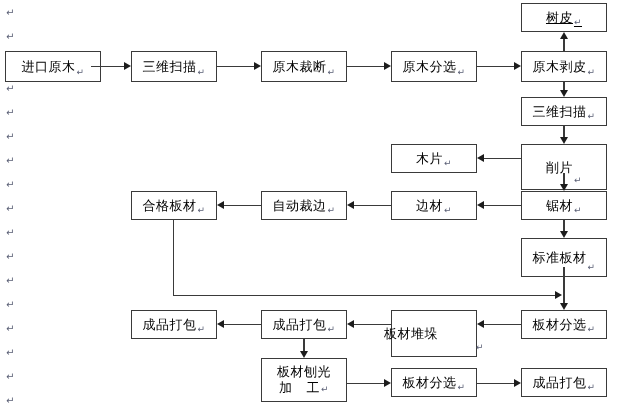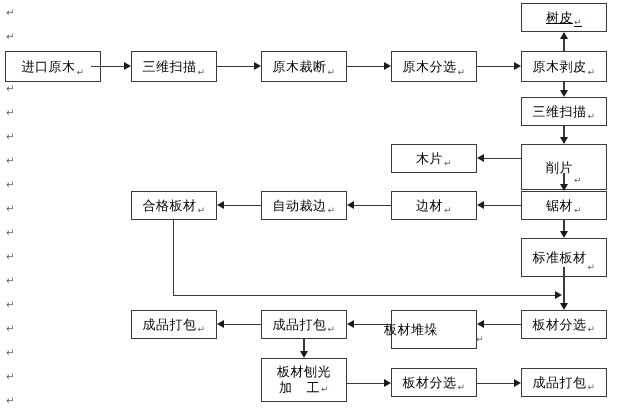--- a/index.html
+++ b/index.html
@@ -135,21 +135,21 @@
   <div class="node" style="left:391px;top:191px; width:86px; height:29px;"><span>边材</span><span class="pmark">↵</span></div>
 
   <div class="node" style="left:261px;top:191px; width:86px; height:29px;"><span>自动裁边</span><span class="pmark">↵</span></div>
 
   <div class="node" style="left:131px;top:191px; width:86px; height:29px;"><span>合格板材</span><span class="pmark">↵</span></div>
 
   <div class="node" style="left:521px;top:238px; width:86px; height:39px;"><span>标准板材</span><span class="pmark">↵</span></div>
 
   <div class="node" style="left:521px;top:310px; width:86px; height:29px;"><span>板材分选</span><span class="pmark">↵</span></div>
 
-  <div class="node" style="left:391px;top:310px; width:86px; height:39px;gap:37px;"><span>板材堆垛</span><span class="pmark">↵</span></div>
+  <div class="node" style="left:391px;top:310px; width:86px; height:47px;gap:37px;"><span>板材堆垛</span><span class="pmark">↵</span></div>
 
   <div class="node" style="left:261px;top:310px; width:86px; height:29px;"><span>成品打包</span><span class="pmark">↵</span></div>
 
   <div class="node" style="left:131px;top:310px; width:86px; height:29px;"><span>成品打包</span><span class="pmark">↵</span></div>
 
   <div class="node two-line" style="left:261px;top:358px; width:86px; height:44px;">
     <span class="ln">板材刨光</span>
     <span class="ln"><span>加   工</span><span class="pmark">↵</span></span>
   </div>
 

